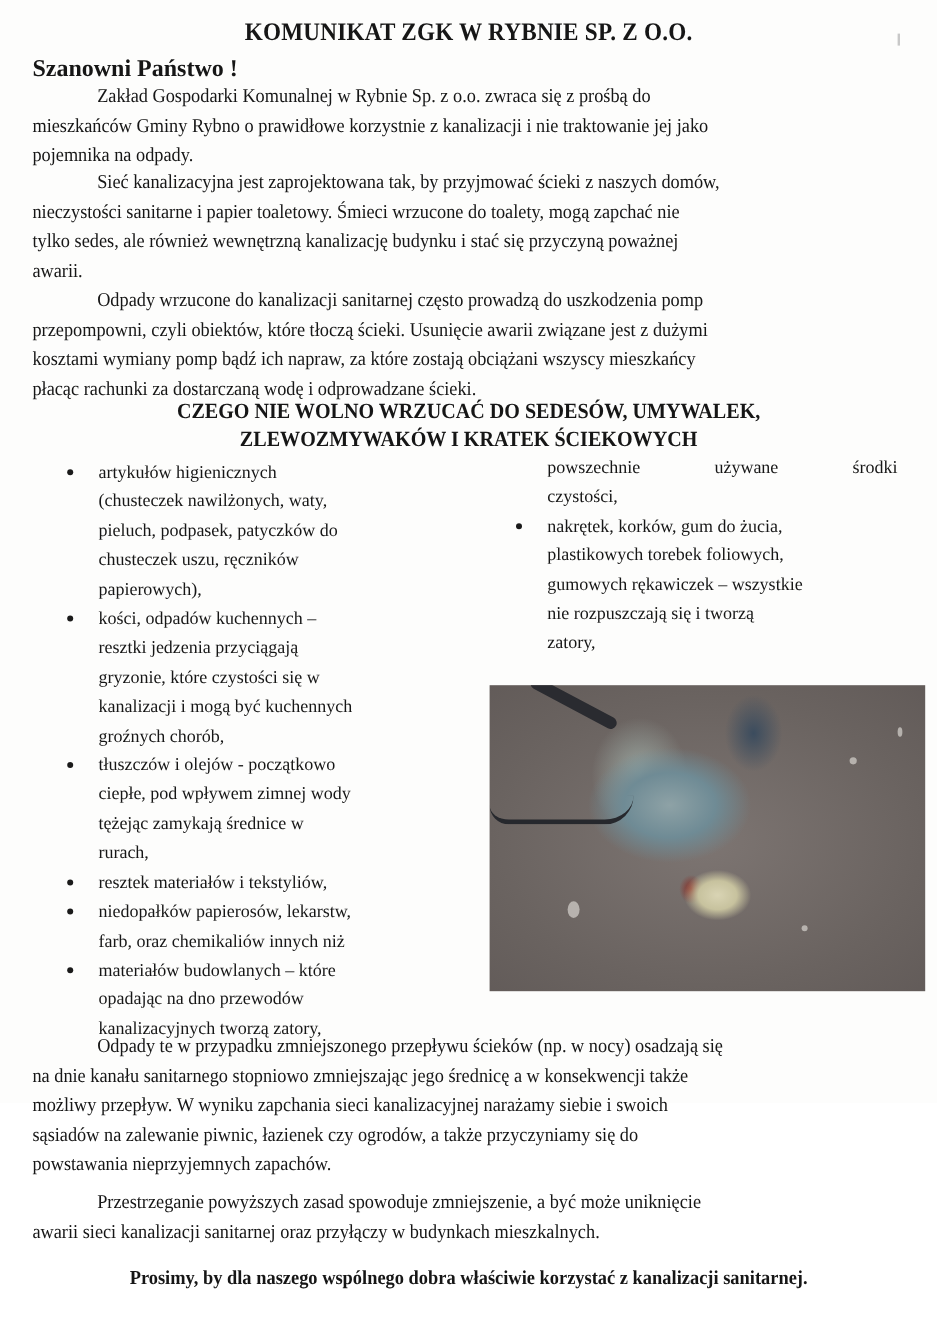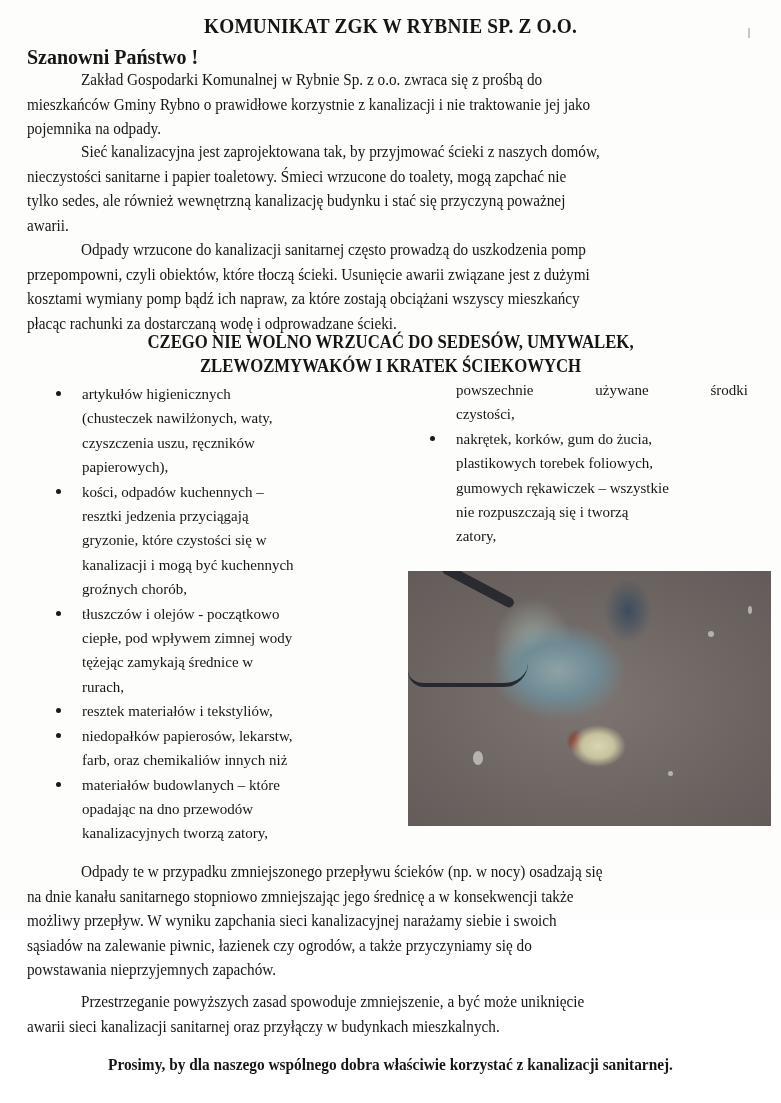--- a/index.html
+++ b/index.html
@@ -179,21 +179,22 @@
   <div class="heading2">
     <span class="line">CZEGO NIE WOLNO WRZUCAĆ DO SEDESÓW, UMYWALEK,</span>
     <span class="line">ZLEWOZMYWAKÓW I KRATEK ŚCIEKOWYCH</span>
   </div>
 
   <div class="col col-left">
     <div class="bullet-item">
       <span class="dot"></span>
       <span class="line">artykułów higienicznych</span>
       <span class="line">(chusteczek nawilżonych, waty,</span>
-      <span class="line">czyszczenia uszu, ręczników</span>
+      <span class="line">pieluch, podpasek, patyczków do</span>
+      <span class="line">chusteczek uszu, ręczników</span>
       <span class="line">papierowych),</span>
     </div>
     <div class="bullet-item">
       <span class="dot"></span>
       <span class="line">kości, odpadów kuchennych –</span>
       <span class="line">resztki jedzenia przyciągają</span>
       <span class="line">gryzonie, które czystości się w</span>
       <span class="line">kanalizacji i mogą być kuchennych</span>
       <span class="line">groźnych chorób,</span>
     </div>

